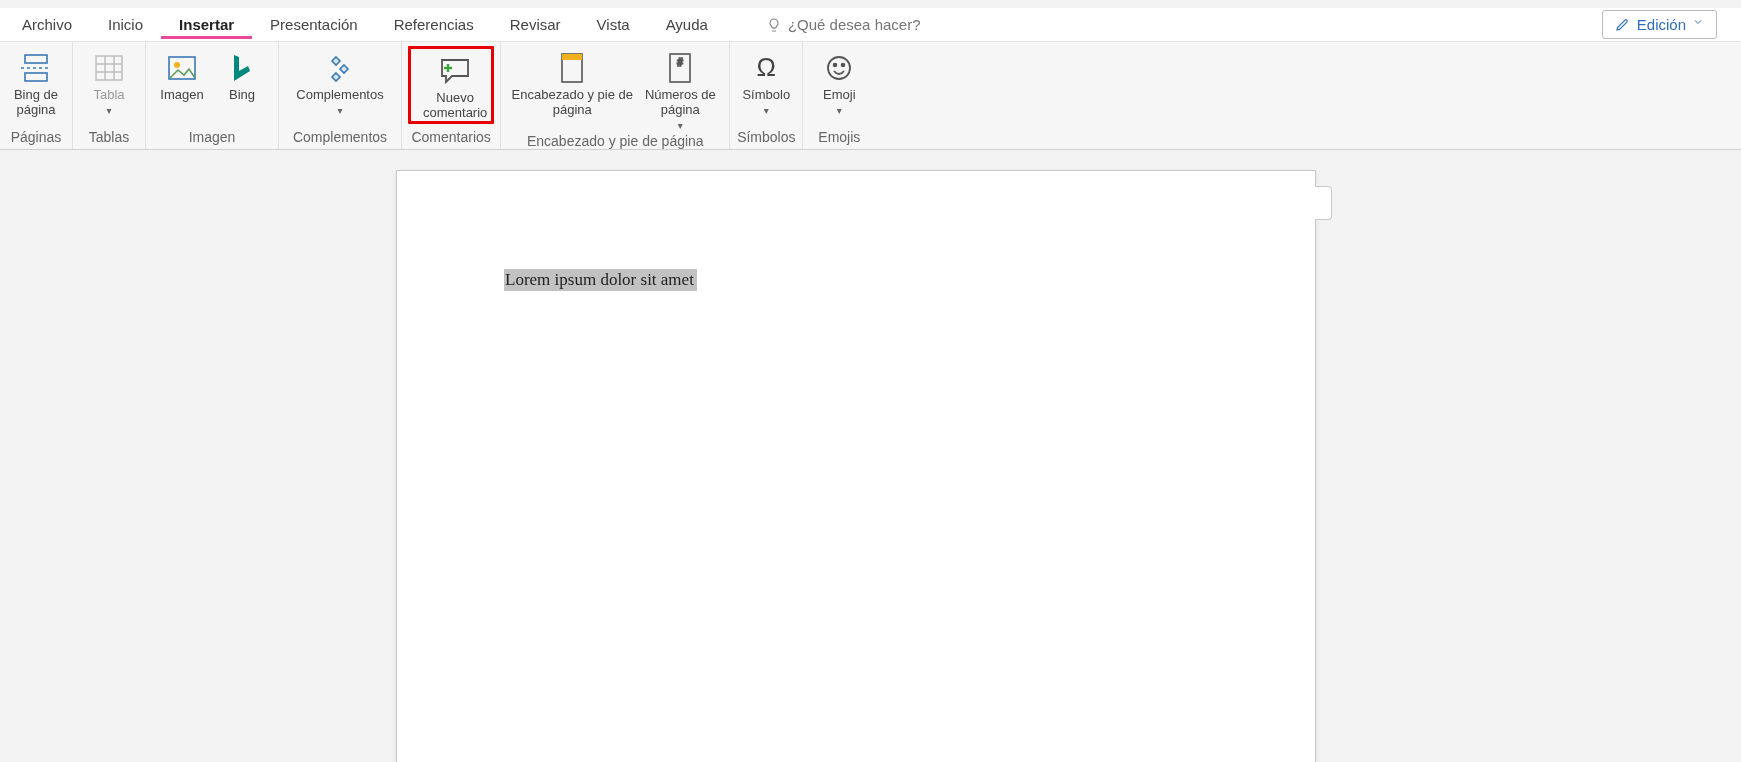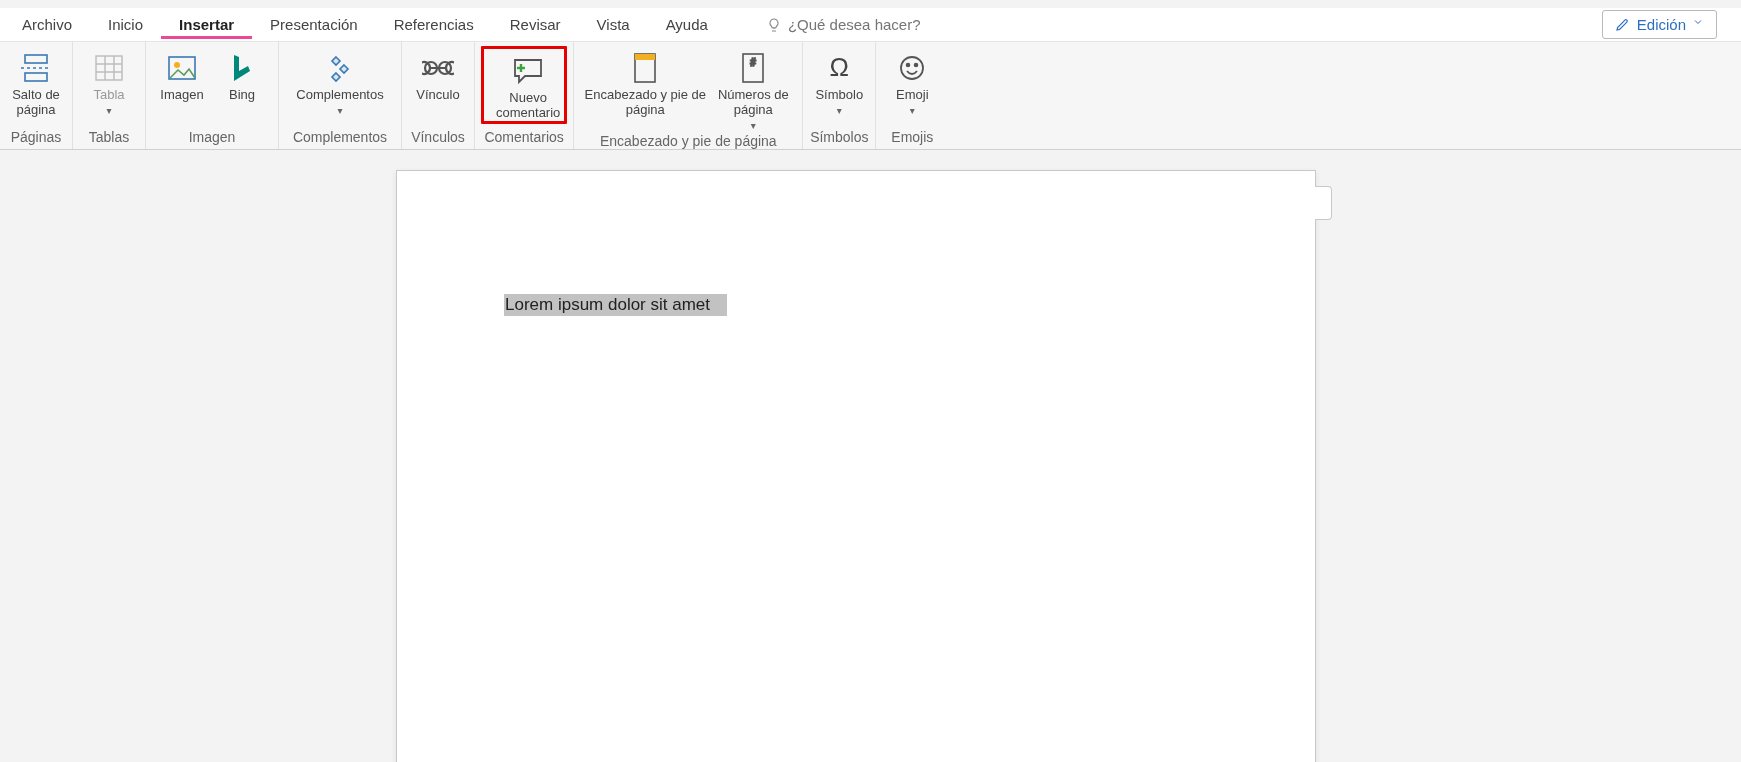--- a/index.html
+++ b/index.html
@@ -130,26 +130,26 @@
     top: 20px;
     width: 920px;
     height: 1200px;
     background: #fff;
     border: 1px solid #c8c8c8;
     box-shadow: 0 2px 6px rgba(0,0,0,0.08);
   }
   .sel-text {
     position: absolute;
     left: 107px;
-    top: 123px;
-    font-family: Liberation Sans, sans-serif;
+    top: 98px;
+    font-family: Liberation Serif, serif;
     font-size: 17px;
     color: #222;
     background: #c2c2c2;
-    padding: 1px 17px 1px 1px;
+    padding: 1px 3px 1px 1px;
   }
   .side-stub {
     position: absolute;
     right: -17px;
     top: 15px;
     width: 17px;
     height: 34px;
     background: #fff;
     border: 1px solid #c8c8c8;
     border-left: none;
@@ -192,21 +192,21 @@
   <div class="group">
     <div class="group-items">
       <div class="rbtn">
         <span class="icon-slot">
           <svg width="34" height="30" viewBox="0 0 34 30" fill="none" stroke="#3c78b4" stroke-width="1.6">
             <rect x="6" y="2" width="22" height="8"></rect>
               <rect x="6" y="20" width="22" height="8"></rect>
             <line x1="2" y1="15" x2="32" y2="15" stroke-dasharray="3 3"></line>
           </svg>
         </span>
-        <span style="white-space:pre-line">Salto de
+        <span style="white-space:pre-line">Bing de
 página</span>
       </div>
     </div>
     <div class="group-label">Páginas</div>
   </div>
 
   <div class="group">
     <div class="group-items">
       <div class="rbtn disabled">
         <span class="icon-slot">
@@ -257,35 +257,20 @@
             <path d="M11 4l4 4-4 4-4-4zM19 12l4 4-4 4-4-4zM11 20l4 4-4 4-4-4z" fill="#d6e8f7"></path>
           </svg>
         </span>
         <span>Complementos</span>
         <span class="caret">▾</span>
       </div>
     </div>
     <div class="group-label">Complementos</div>
   </div>
 
-  <div class="group">
-    <div class="group-items">
-      <div class="rbtn">
-        <span class="icon-slot">
-          <svg width="32" height="20" viewBox="0 0 32 20" fill="none" stroke="#555" stroke-width="2.2">
-            <path d="M12 10H8a6 6 0 1 1 0-0.01M20 10h4a6 6 0 1 0 0-0.01M10 10h12"></path>
-            <ellipse cx="9" cy="10" rx="6" ry="6"></ellipse>
-              <ellipse cx="23" cy="10" rx="6" ry="6"></ellipse>
-          </svg>
-        </span>
-        <span>Vínculo</span>
-      </div>
-    </div>
-    <div class="group-label">Vínculos</div>
-  </div>
 
   <div class="group">
     <div class="group-items">
       <div class="rbtn highlight-box" style="min-width:76px">
         <span class="icon-slot">
           <svg width="34" height="30" viewBox="0 0 34 30" fill="none" stroke="#555" stroke-width="1.8">
             <path d="M4 4h26v16H14l-6 6v-6H4z"></path>
             <line x1="10" y1="8" x2="10" y2="16" stroke="#3aa33a" stroke-width="2.4"></line>
             <line x1="6" y1="12" x2="14" y2="12" stroke="#3aa33a" stroke-width="2.4"></line>
           </svg>

